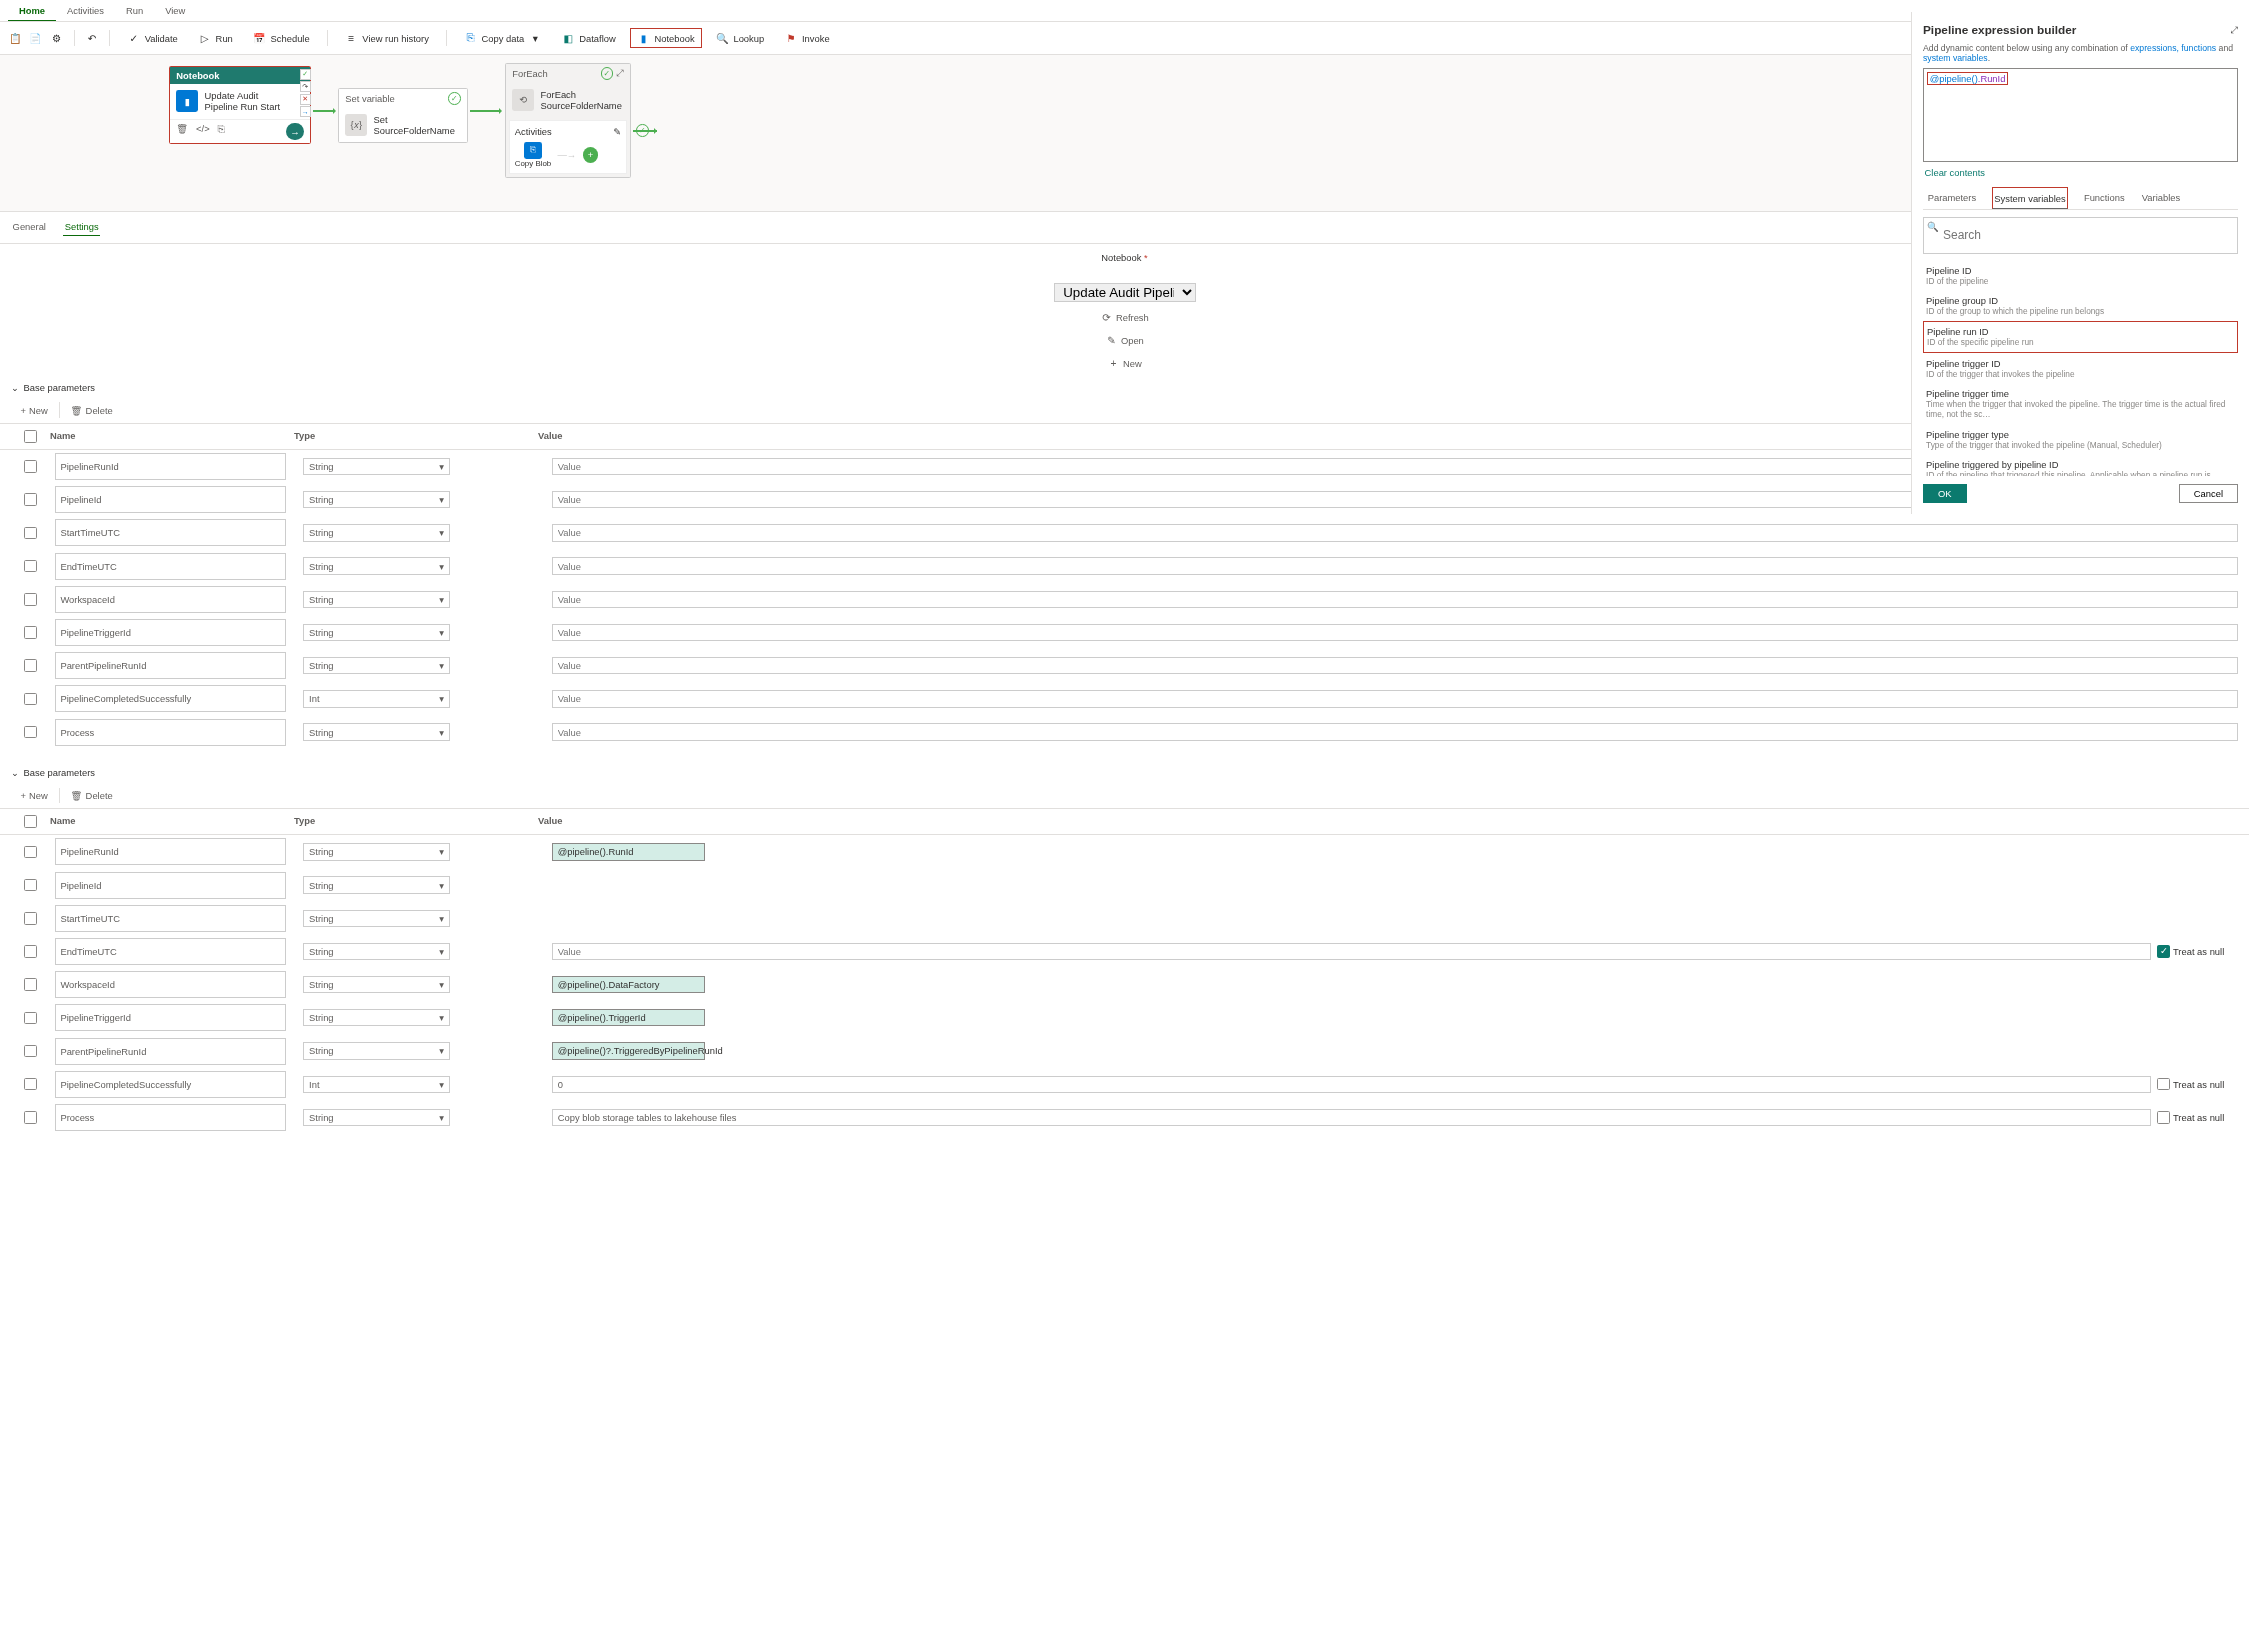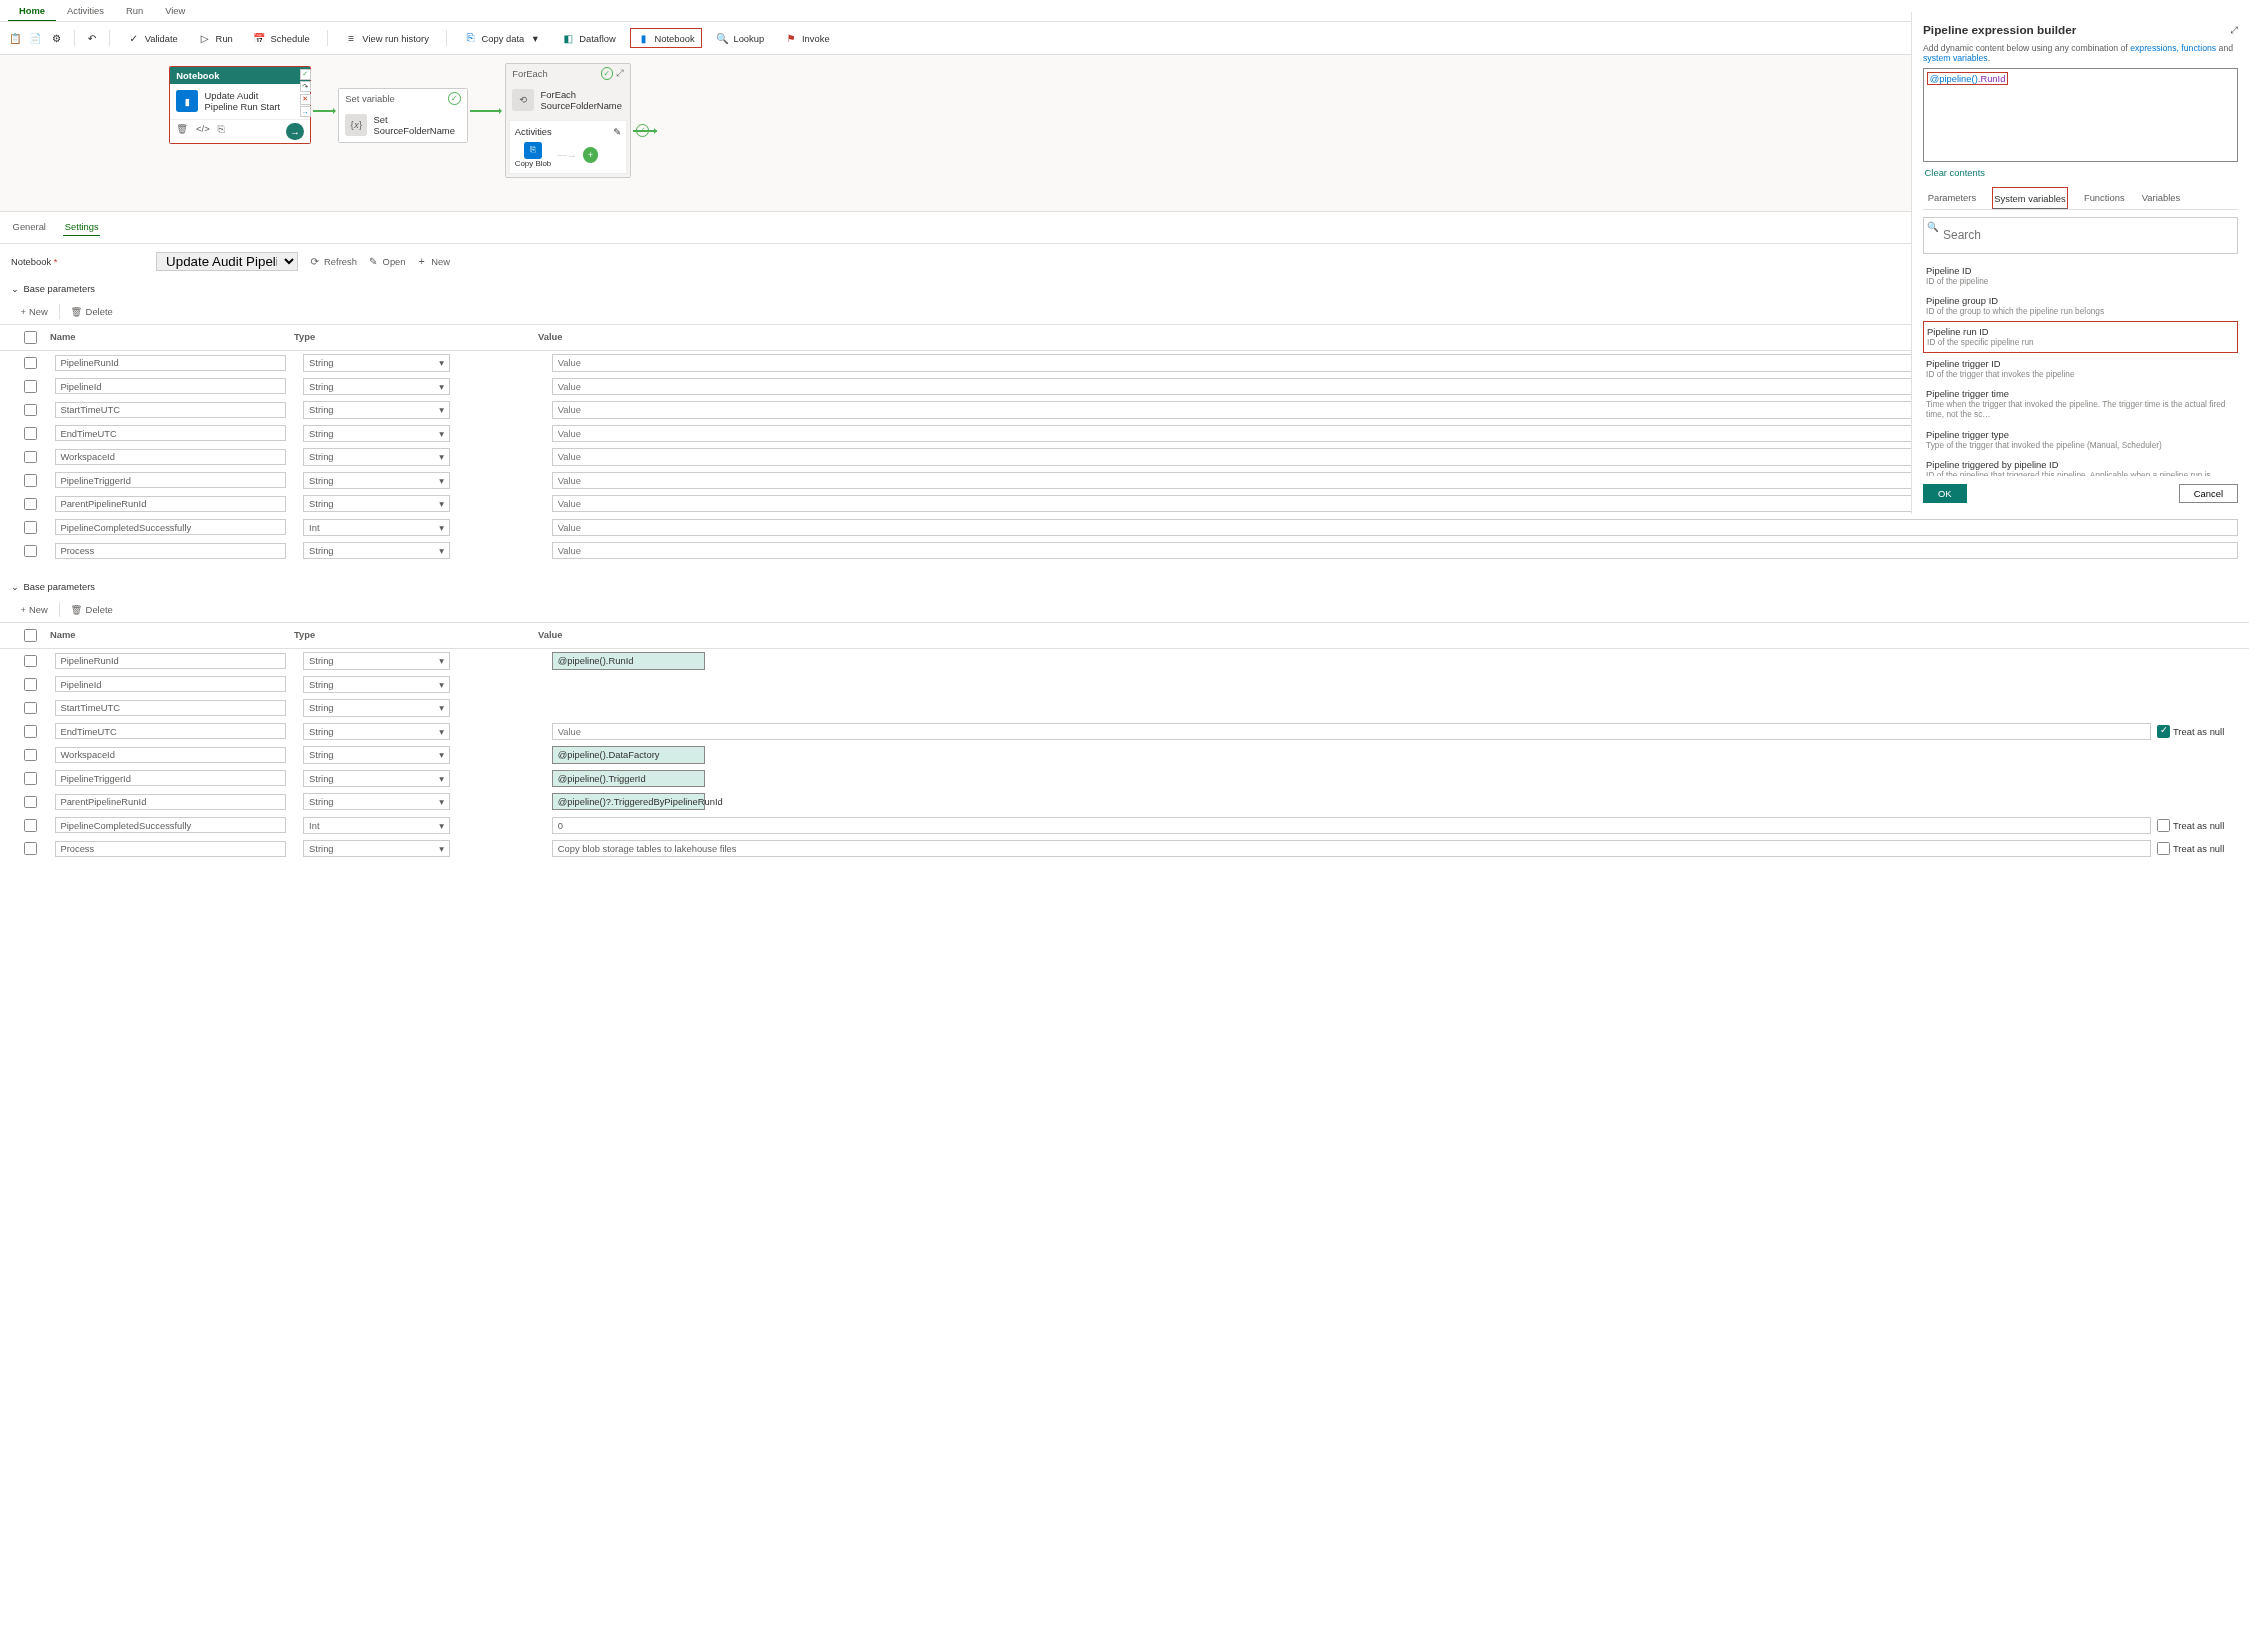--- a/index.html
+++ b/index.html
@@ -37,41 +37,41 @@
 .handle { width: 11px; height: 11px; border: 0.8px solid #ccc; background: #fff; font-size: 7px; display: flex; align-items: center; justify-content: center; }
 .arrow { position: absolute; height: 1.6px; background: #4caf50; }
 .arrow::after { content: ""; position: absolute; right: -3.9px; top: -2.4px; border: 3.1px solid transparent; border-left-color: #4caf50; }
 
 
 .set-tabs { display: flex; gap: 15.7px; padding: 6.3px 11px; border-bottom: 0.8px solid #e1dfdd; }
 .set-tab { padding: 3.1px 1.6px; cursor: pointer; color: #605e5c; }
 .set-tab.active { color: #0b6a0b; border-bottom: 1.6px solid #0b6a0b; }
 
 
-.nb-row { display: flex; align-items: center; gap: 10px; padding: 7.9px 11px; }
+.nb-row { display: flex; align-items: center; gap: 10px; padding: 7.9px 11px; flex-direction: column; }
 .nb-label { color: #323130; }
 .nb-label .req { color: #c0392b; }
 .nb-select { width: 142px; height: 19px; border: 0.8px solid #ccc; padding: 0 4.7px; }
 .nb-link { display: flex; align-items: center; gap: 3.1px; color: #605e5c; cursor: pointer; }
 
 
 .section-head { display: flex; align-items: center; gap: 4.7px; padding: 4.7px 11px; cursor: pointer; }
 .param-actions { display: flex; gap: 7.9px; padding: 4.7px 11px 4.7px 20.5px; align-items: center; }
 .pa-btn { display: flex; align-items: center; gap: 3.1px; cursor: pointer; color: #605e5c; }
 .param-table { width: 100%; border-top: 0.8px solid #e1dfdd; }
 .pt-head { display: flex; padding: 6.3px 11px; color: #605e5c; font-weight: 700; border-bottom: 0.8px solid #e1dfdd; }
 .pt-row { display: flex; align-items: center; padding: 3.1px 11px; gap: 4.7px; }
 .col-chk { width: 39px; display: flex; justify-content: center; }
 .col-name { width: 244px; }
 .col-type { width: 244px; }
 .col-val { flex: 1; position: relative; }
 .chk { width: 12.6px; height: 12.6px; border: 0.8px solid #8a8886; border-radius: 1.6px; background: #fff; }
 .chk.on { background: #0b7a6e; border-color: #0b7a6e; position: relative; }
 .chk.on::after { content: "✓"; color: #fff; position: absolute; left: 1.6px; top: -1.6px; font-size: 9.4px; }
-.txt-in { width: 95%; height: 16px; border: 0.8px solid #ccc; padding: 0 4.7px; font-size: 9.4px; color: #605e5c; }
+.txt-in { width: 95%; height: 27px; border: 0.8px solid #ccc; padding: 0 4.7px; font-size: 9.4px; color: #605e5c; }
 .sel-in { width: 60%; height: 17.3px; border: 0.8px solid #ccc; padding: 0 4.7px; font-size: 9.4px; color: #605e5c; display: flex; align-items: center; justify-content: space-between; }
 .val-in { width: 100%; height: 17.3px; border: 0.8px solid #ccc; padding: 0 4.7px; font-size: 9.4px; color: #605e5c; }
 .val-expr { width: 153px; height: 17.3px; border: 0.8px solid #8a8886; padding: 0 4.7px; font-size: 9.4px; color: #323130; background: #d4ede6; display: flex; align-items: center; }
 .add-dyn { position: absolute; right: 6.3px; bottom: -11px; font-size: 7.9px; }
 .add-dyn .lnk { color: #0078d4; border: 0.8px solid #c0392b; padding: 0.8px 1.6px; }
 .add-dyn .hint { color: #8a8886; }
 .treat { display: flex; align-items: center; gap: 3.1px; margin-left: 6.3px; white-space: nowrap; }
 
 
 .right-panel { position: absolute; right: 0; top: 12px; width: 338px; background: #fff; border-left: 0.8px solid #e1dfdd; padding: 11px; height: 502px; display: flex; flex-direction: column; }

